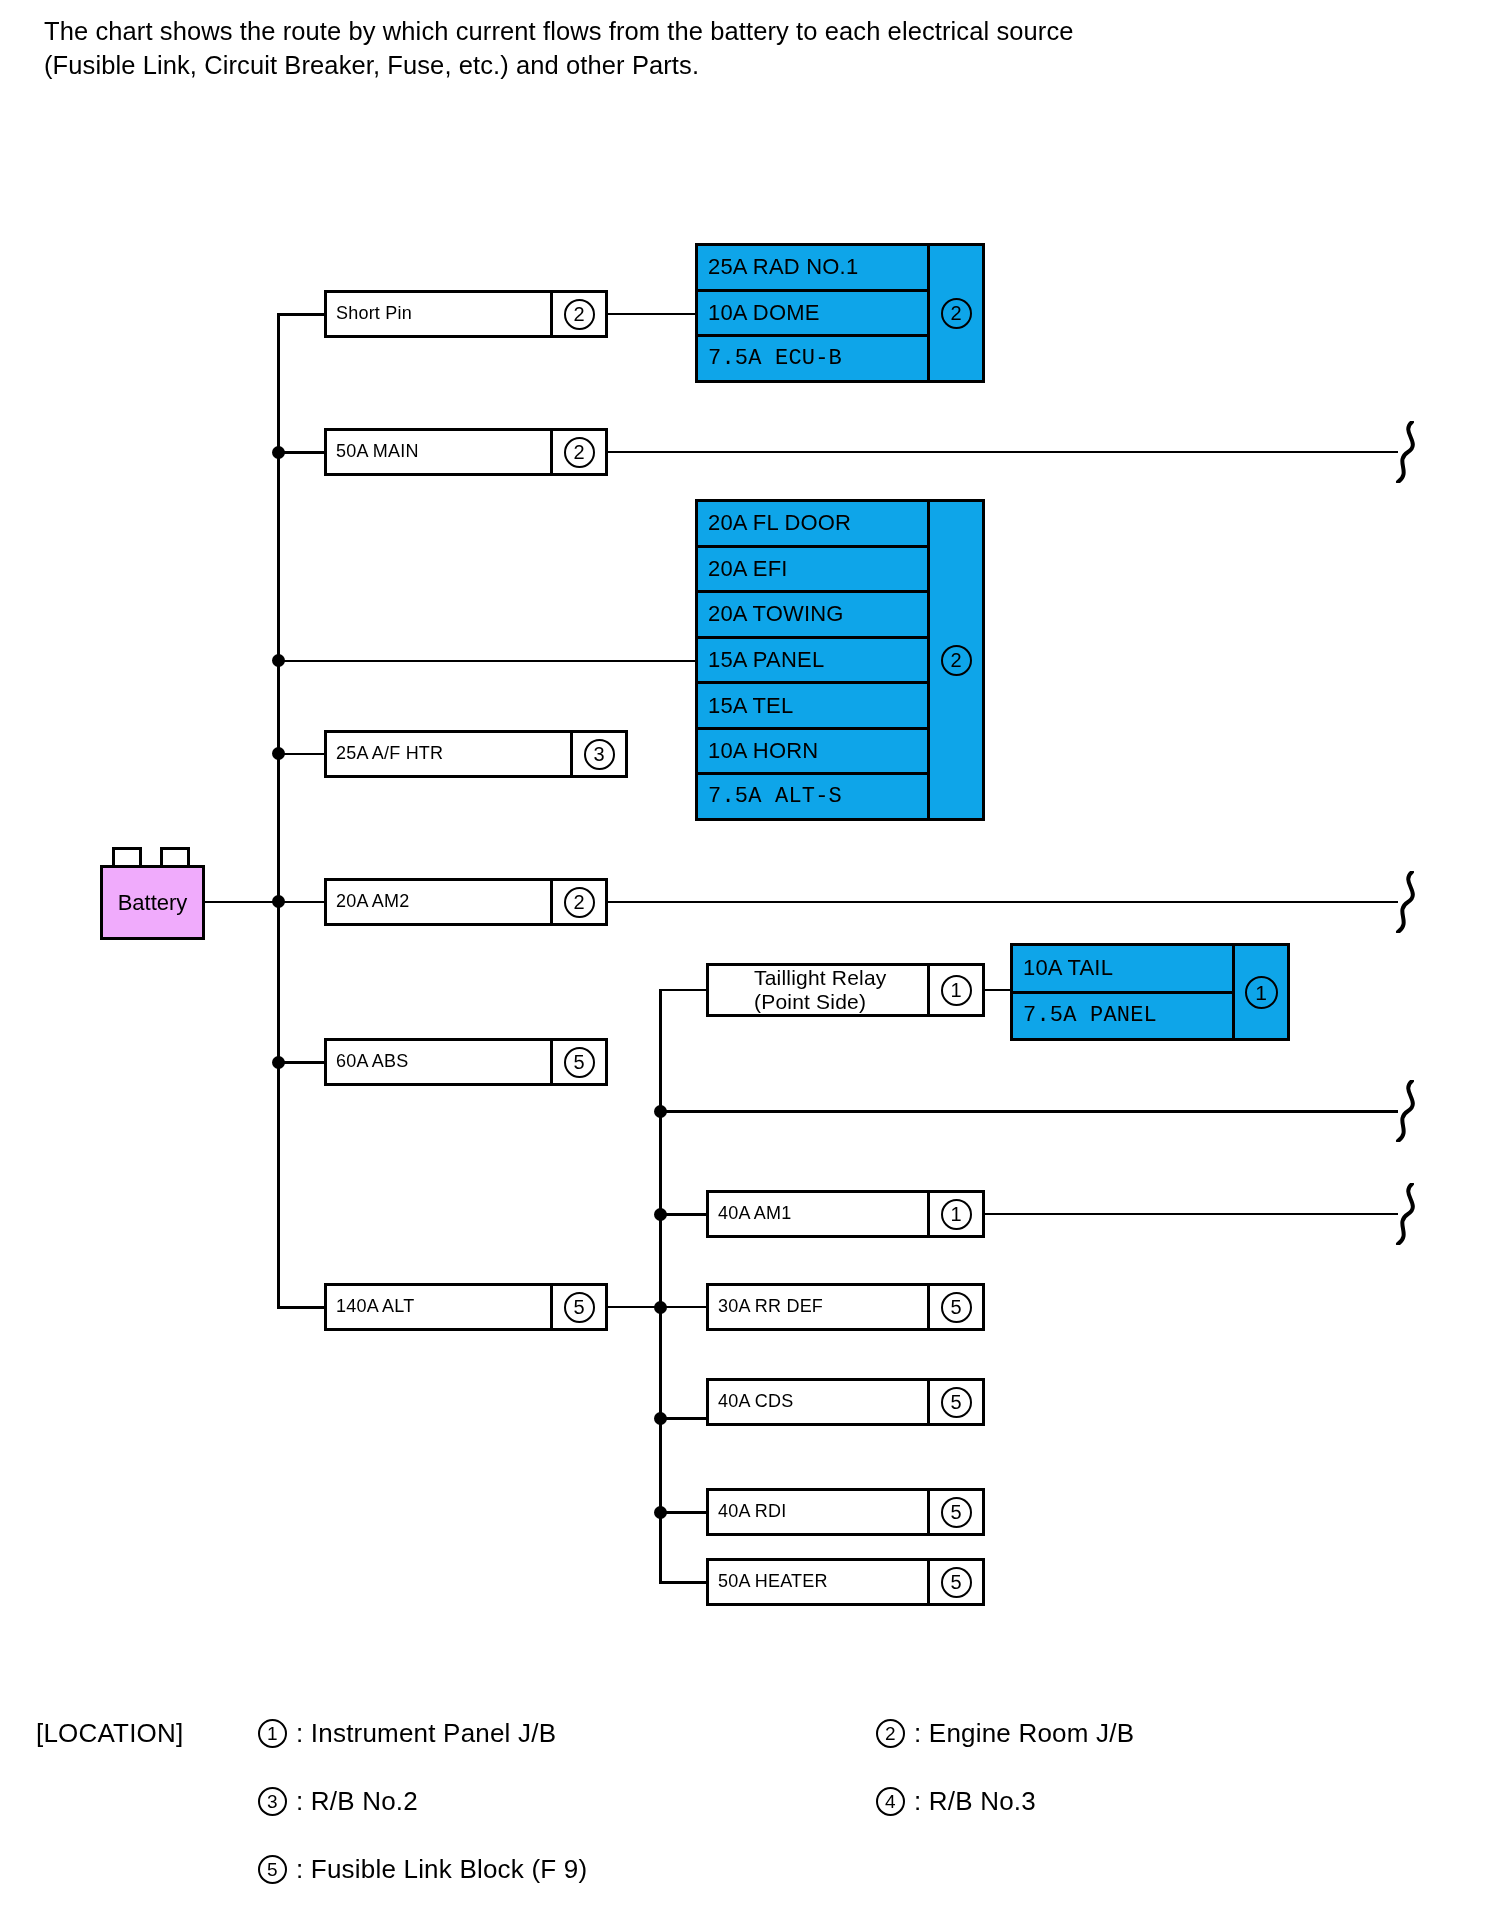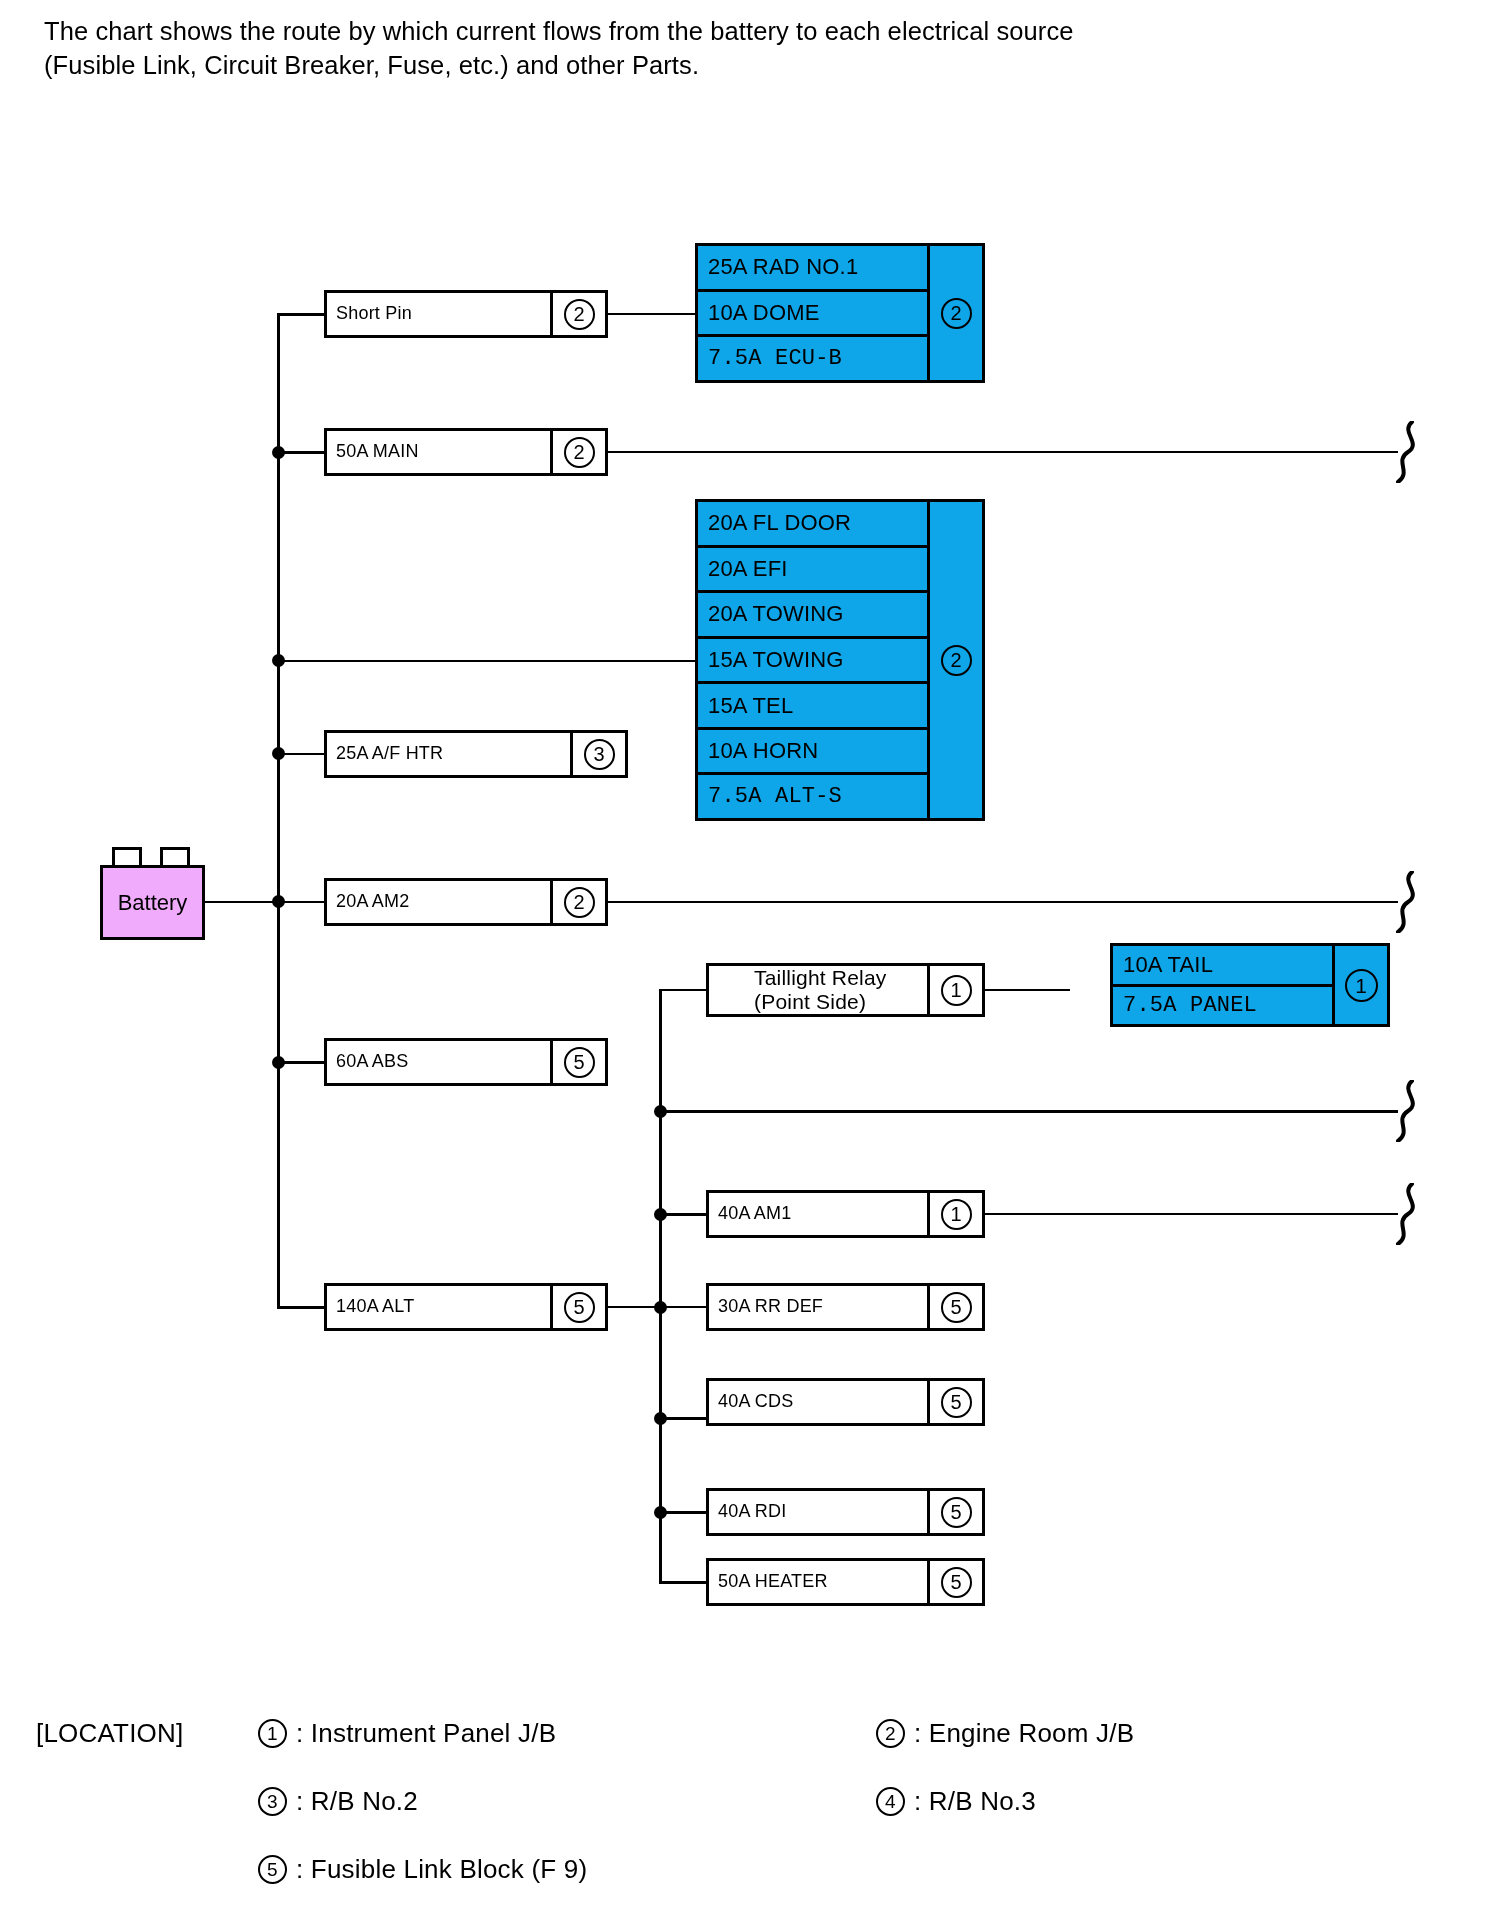--- a/index.html
+++ b/index.html
@@ -236,21 +236,21 @@
   </div>
 
   <div class="dot" style="left:272px; top:654px;"></div>
   <div class="hwire thin" style="left:277px; top:660px; width:418px;"></div>
 
   <div class="stack" style="left:695px; top:499px; width:290px; height:322px;text-align:right;">
     <div class="rows">
       <div class="row">20A FL DOOR</div>
       <div class="row">20A EFI</div>
       <div class="row">20A TOWING</div>
-      <div class="row">15A TOWING</div>
+      <div class="row">15A PANEL</div>
       <div class="row">15A TEL</div>
       <div class="row">10A HORN</div>
       <div class="row">7.5A ALT-S</div>
     </div>
     <span class="badge">
       <span class="circ">2</span>
     </span>
   </div>
 
   <div class="dot" style="left:272px; top:747px;"></div>
@@ -302,21 +302,21 @@
     <span class="label two-line">
       <span>Taillight Relay</span>
       <span>(Point Side)</span>
     </span>
     <span class="badge">
       <span class="circ">1</span>
     </span>
   </div>
   <div class="hwire thin" style="left:985px; top:989px; width:85px;"></div>
 
-  <div class="stack" style="left:1110px; top:943px; width:280px; height:84px;">
+  <div class="stack" style="left:1010px; top:943px; width:280px; height:98px;">
     <div class="rows">
       <div class="row">10A TAIL</div>
       <div class="row">7.5A PANEL</div>
     </div>
     <span class="badge">
       <span class="circ lg">1</span>
     </span>
   </div>
 
   <div class="dot" style="left:654px; top:1105px;"></div>

